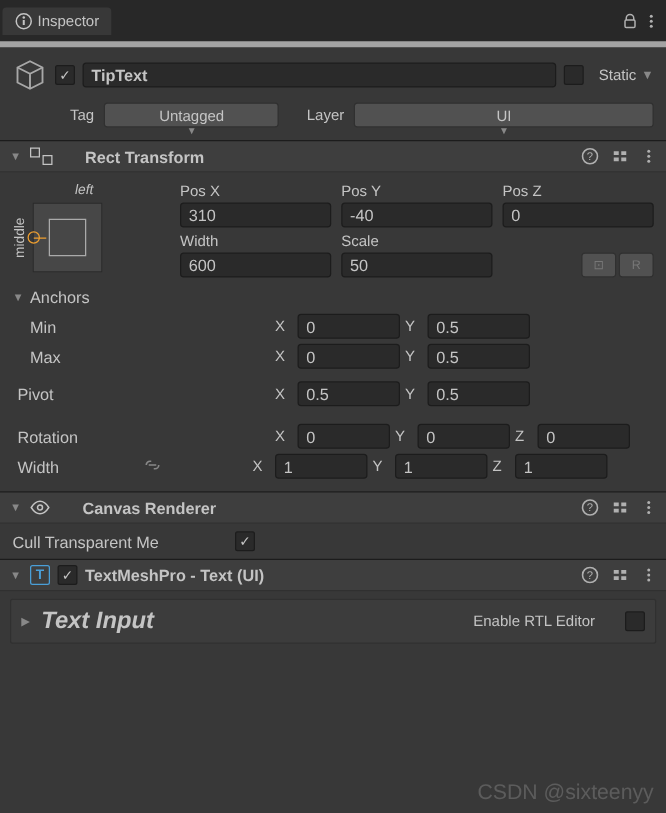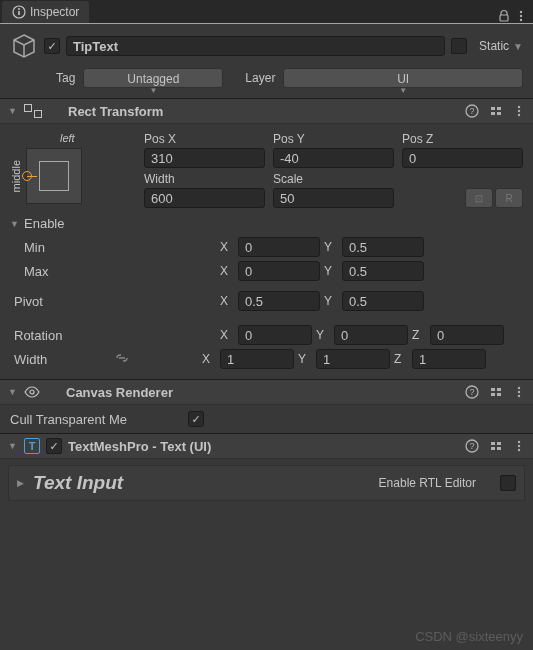--- a/index.html
+++ b/index.html
@@ -1,17 +1,17 @@
 <!DOCTYPE html>
 <html><head>
 <meta charset="utf-8">
 <style>
 * { margin: 0; padding: 0; box-sizing: border-box; font-family: Arial, sans-serif; }
 body { background: #383838; color: #c4c4c4; font-size: 12px; width: 533px; height: 650px; overflow: hidden; }
-.tab-bar { display: flex; align-items: flex-end; background: #282828; border-bottom: 1px solid #a3a3a3; height: 24px; }
+.tab-bar { display: flex; align-items: center; background: #282828; border-bottom: 5px solid #a3a3a3; height: 38px; }
 .tab { display: flex; align-items: center; gap: 4px; background: #383838; padding: 3px 10px; border-top-left-radius: 3px; border-top-right-radius: 3px; margin-left: 2px; height: 22px; }
 .tab-bar-right { margin-left: auto; display: flex; gap: 4px; padding-right: 6px; }
 .panel { background: #383838; }
 .header-row { display: flex; align-items: center; padding: 8px 10px 4px 10px; gap: 6px; }
 .chk { width: 16px; height: 16px; background: #2a2a2a; border: 1px solid #1c1c1c; border-radius: 2px; display: inline-flex; align-items: center; justify-content: center; color: #c4c4c4; font-size: 11px; cursor: pointer; }
 .chk.checked::after { content: "✓"; }
 .txt-input { background: #2a2a2a; border: 1px solid #1c1c1c; border-radius: 3px; padding: 3px 6px; color: #c4c4c4; font-size: 13px; flex: 1; height: 20px; }
 .txt-input.bold { font-weight: bold; }
 .static-lbl { display: flex; align-items: center; gap: 4px; margin-left: 6px; }
 .dropdown-caret { color: #888; font-size: 10px; }
@@ -46,21 +46,21 @@
 .axis-group { display: flex; align-items: center; gap: 4px; }
 .axis-lbl { width: 14px; font-size: 12px; color: #c4c4c4; text-align: left; }
 .axis-input { background: #2a2a2a; border: 1px solid #1c1c1c; border-radius: 3px; padding: 3px 6px; color: #c4c4c4; font-size: 13px; width: 82px; height: 20px; }
 .vec-row.top { padding-left: 4px; }
 .vec-row.top .vec-label { width: 114px; }
 .prop-row { display: flex; align-items: center; padding: 6px 10px; gap: 8px; }
 .prop-label { font-size: 13px; }
 .sub-panel { background: #3c3c3c; border: 1px solid #303030; margin: 6px 8px; padding: 6px 8px; display: flex; align-items: center; border-radius: 2px; }
 .sub-panel .title { font-weight: bold; font-size: 19px; flex: 1; font-style: italic; }
 .sub-panel .rtl-lbl { font-size: 12px; margin-right: 24px; }
-.watermark { position: absolute; right: 10px; bottom: 6px; color: rgba(200,200,200,0.25); font-size: 13px; pointer-events: none; }
+.watermark { position: absolute; right: 10px; bottom: 6px; color: rgba(200,200,200,0.25); font-size: 17px; pointer-events: none; }
 .t-icon { width: 16px; height: 16px; border: 1px solid #4a9fd8; display: flex; align-items: center; justify-content: center; color: #4a9fd8; font-size: 11px; font-weight: bold; border-radius: 2px; }
 .rt-icon { width: 18px; height: 14px; position: relative; }
 .rt-icon::before, .rt-icon::after { content: ""; position: absolute; background: #c4c4c4; }
 .rt-icon::before { width: 6px; height: 6px; left: 0; top: 0; border: 1px solid #c4c4c4; background: transparent; }
 .rt-icon::after { width: 6px; height: 6px; right: 0; bottom: 0; border: 1px solid #c4c4c4; background: transparent; }
 .eye-icon svg, .info-icon svg, .preset-icon svg, .lock-icon svg, .cube-svg, .menu-dots { display: block; }
 </style>
 </head>
 <body>
 
@@ -176,21 +176,21 @@
               <span class="tool-btn">R</span>
             </div>
           </div>
         </div>
       </div>
     </div>
 
     <div class="anchors-section">
       <div class="anchors-head">
         <span class="fold">▼</span>
-        <span>Enable</span>
+        <span>Anchors</span>
       </div>
       <div class="vec-row">
         <span class="vec-label">Min</span>
         <span style="width:84px"></span>
         <div class="axis-group">
             <span class="axis-lbl">X</span>
             <input class="axis-input" value="0" style="">
           </div>
         <div class="axis-group">
             <span class="axis-lbl">Y</span>

